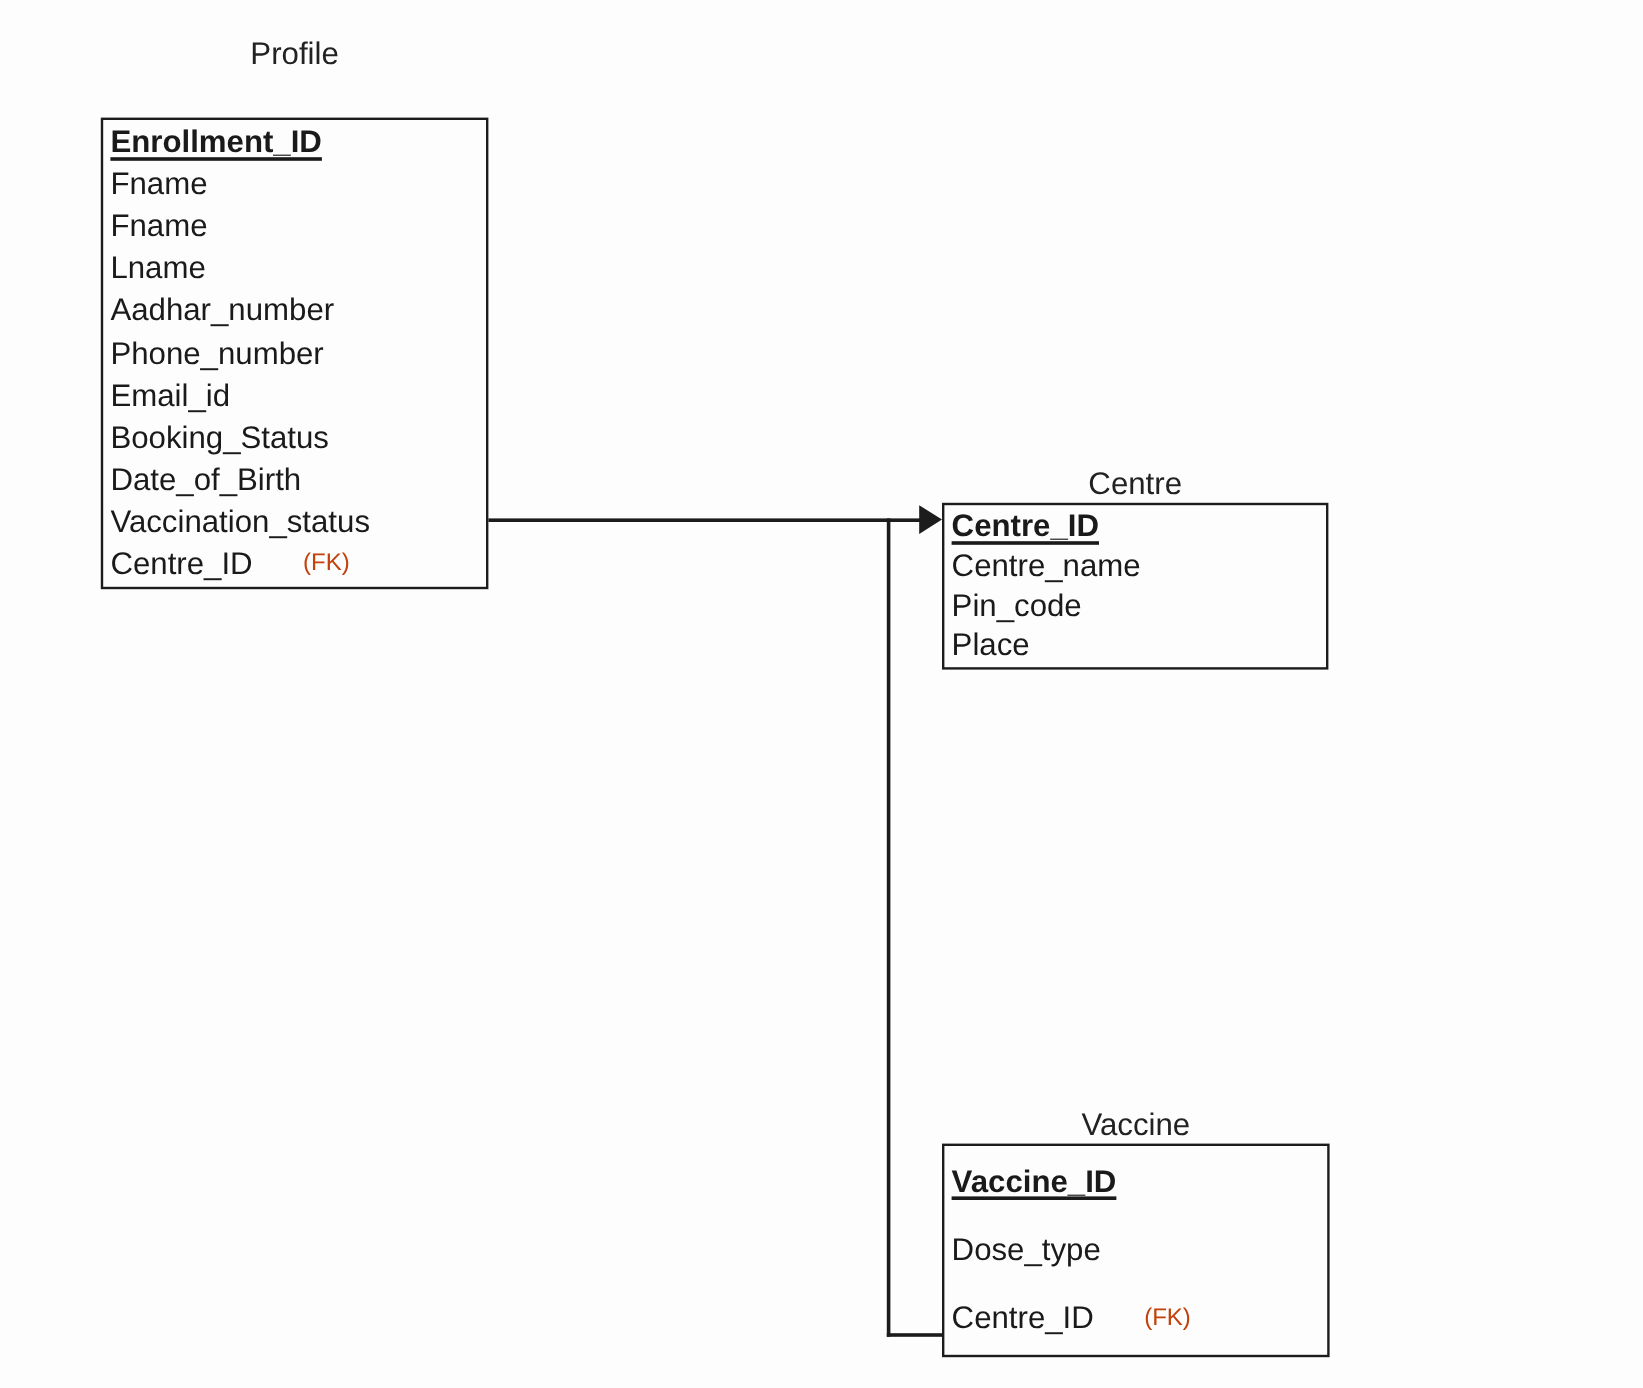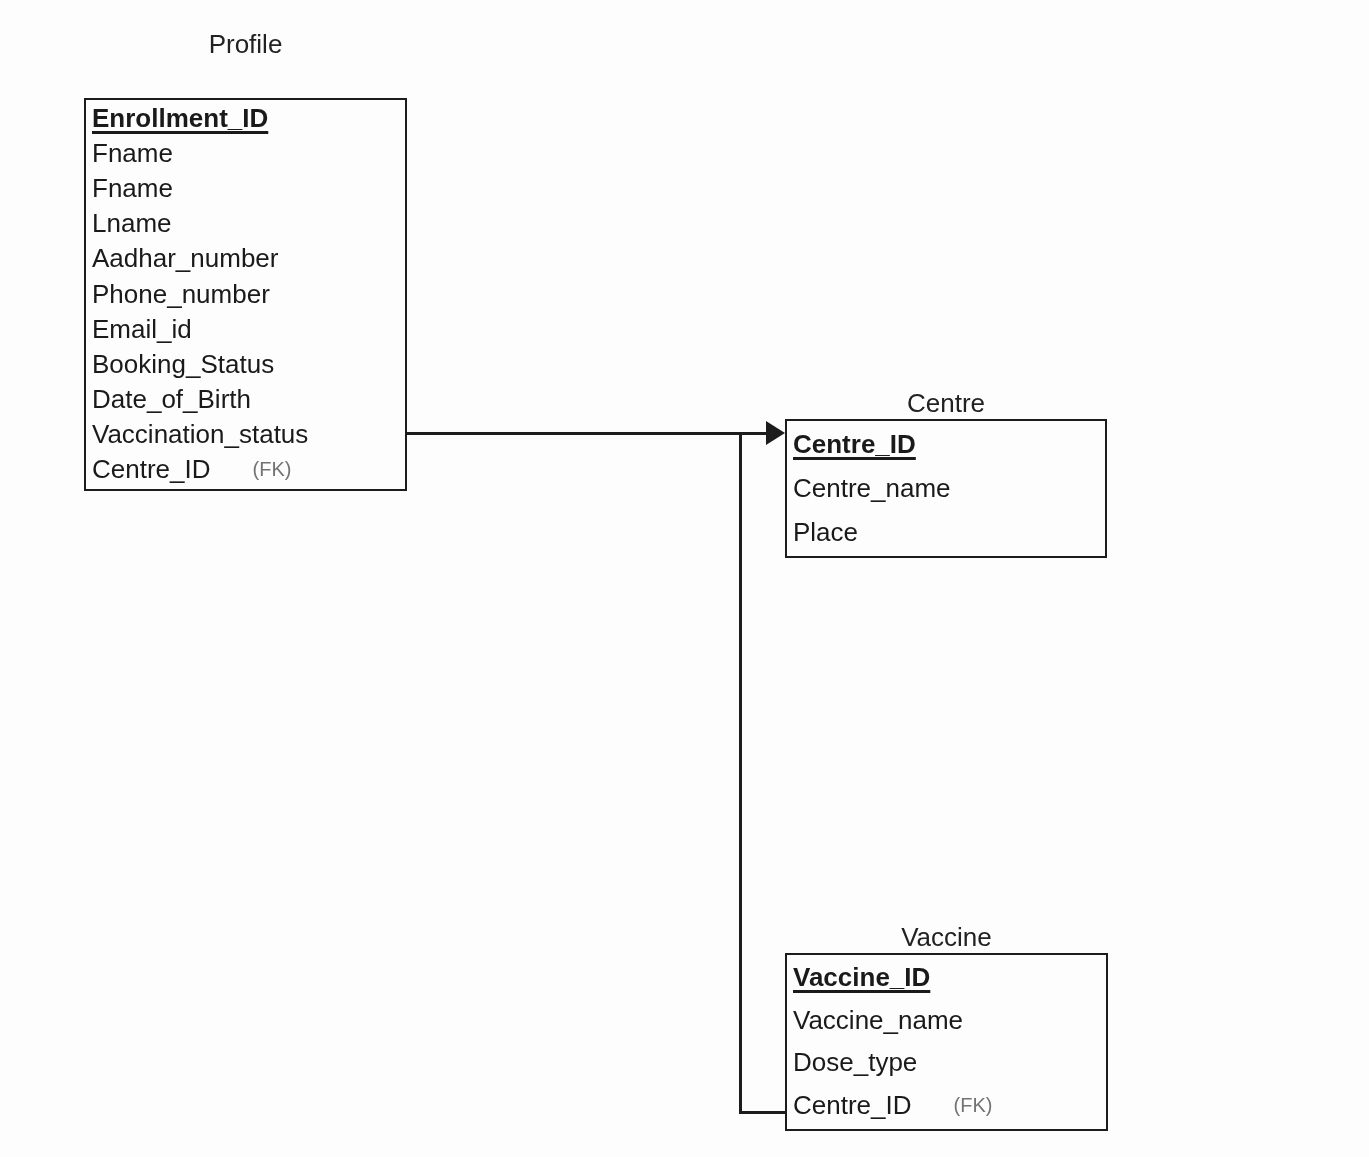--- a/index.html
+++ b/index.html
@@ -52,21 +52,21 @@
   }
   .field-name.pk {
     font-weight: bold;
     text-decoration: underline;
     text-decoration-thickness: 2.5px;
     text-underline-offset: 4px;
   }
   .fk-tag {
     font-size: 20px;
     margin-left: 42px;
-    color: #737373;
+    color: #c2410c;
   }
   
   .conn {
     position: absolute;
     background: #1c1c1c;
   }
   .arrowhead-right {
     position: absolute;
     width: 0;
     height: 0;
@@ -131,33 +131,33 @@
   <div class="entity" style="left:785px; top:387px; width:322px;">
     <div class="entity-title">Centre</div>
     <div class="entity-box" style="width:322px; height:139px;">
       <div class="field-row">
         <span class="field-name pk">Centre_ID</span>
       </div>
       <div class="field-row">
         <span class="field-name">Centre_name</span>
       </div>
       <div class="field-row">
+        <span class="field-name">Pin_code</span>
+      </div>
+      <div class="field-row">
         <span class="field-name">Place</span>
       </div>
     </div>
   </div>
 
   <div class="entity" style="left:785px; top:921px; width:323px;">
     <div class="entity-title">Vaccine</div>
     <div class="entity-box" style="width:323px; height:178px;justify-content:center;">
       <div class="field-row">
         <span class="field-name pk">Vaccine_ID</span>
-      </div>
-      <div class="field-row">
-        <span class="field-name">Vaccine_name</span>
       </div>
       <div class="field-row">
         <span class="field-name">Dose_type</span>
       </div>
       <div class="field-row">
         <span class="field-name">Centre_ID</span>
         <span class="fk-tag">(FK)</span>
       </div>
     </div>
   </div>

